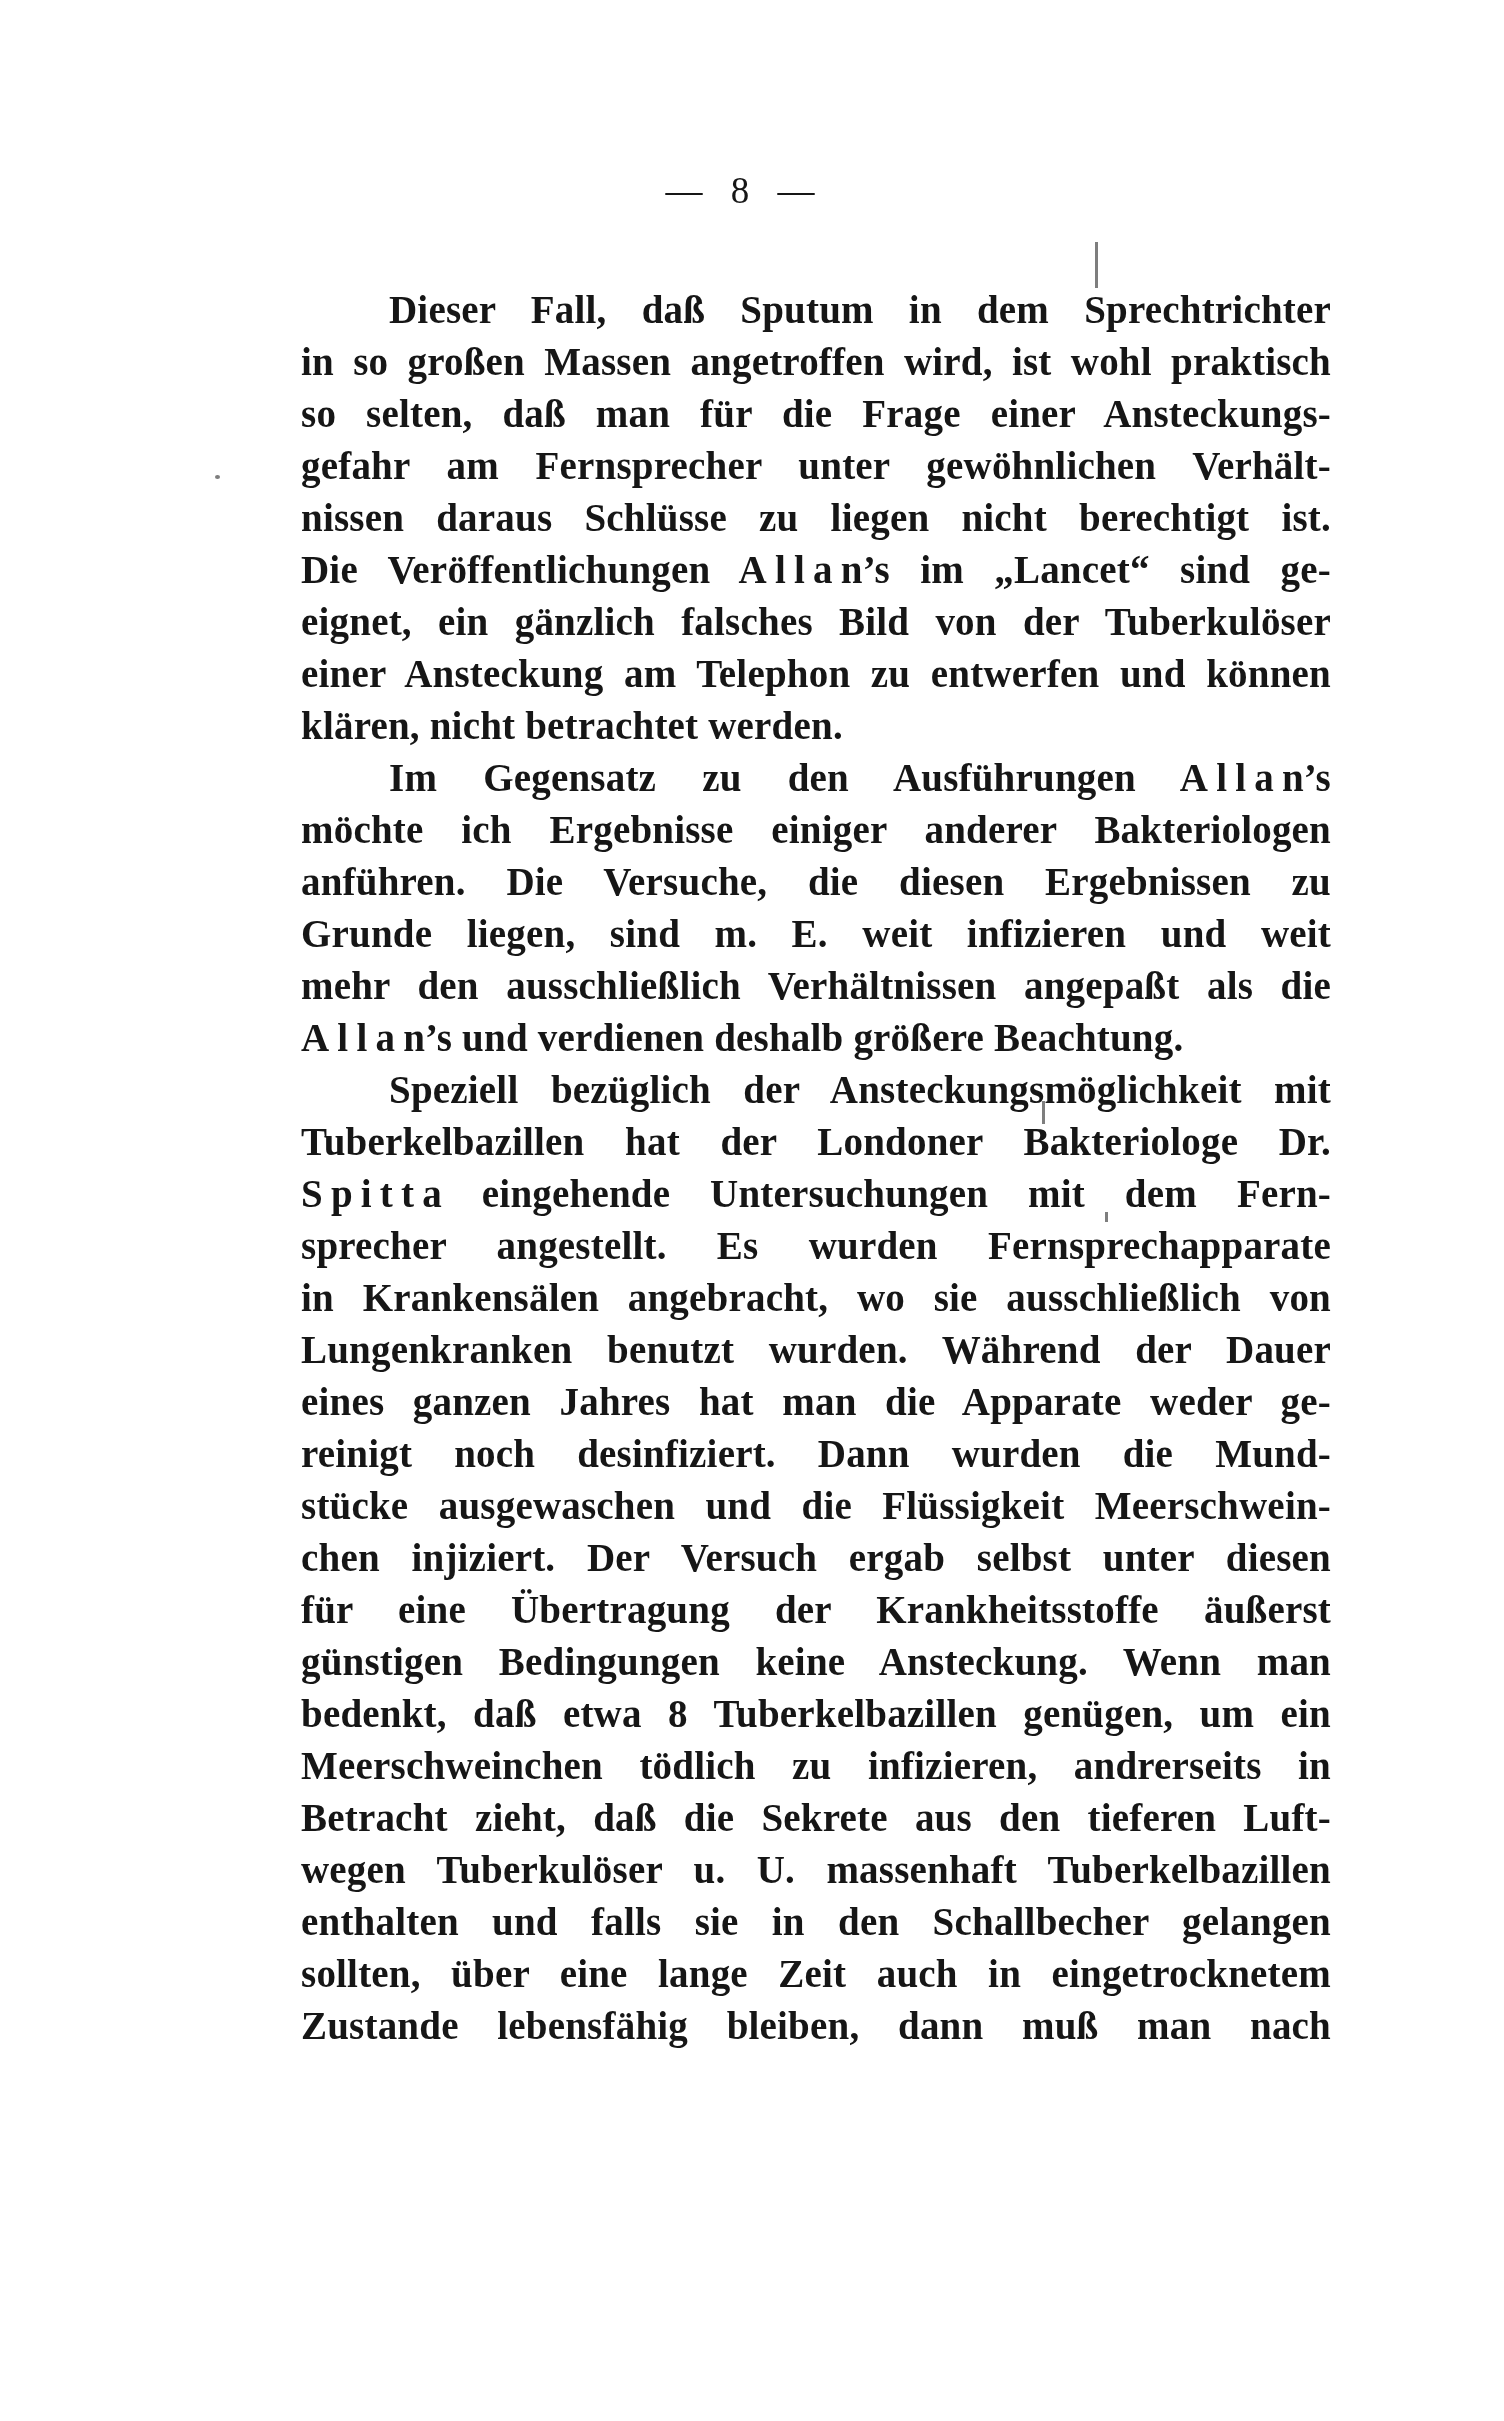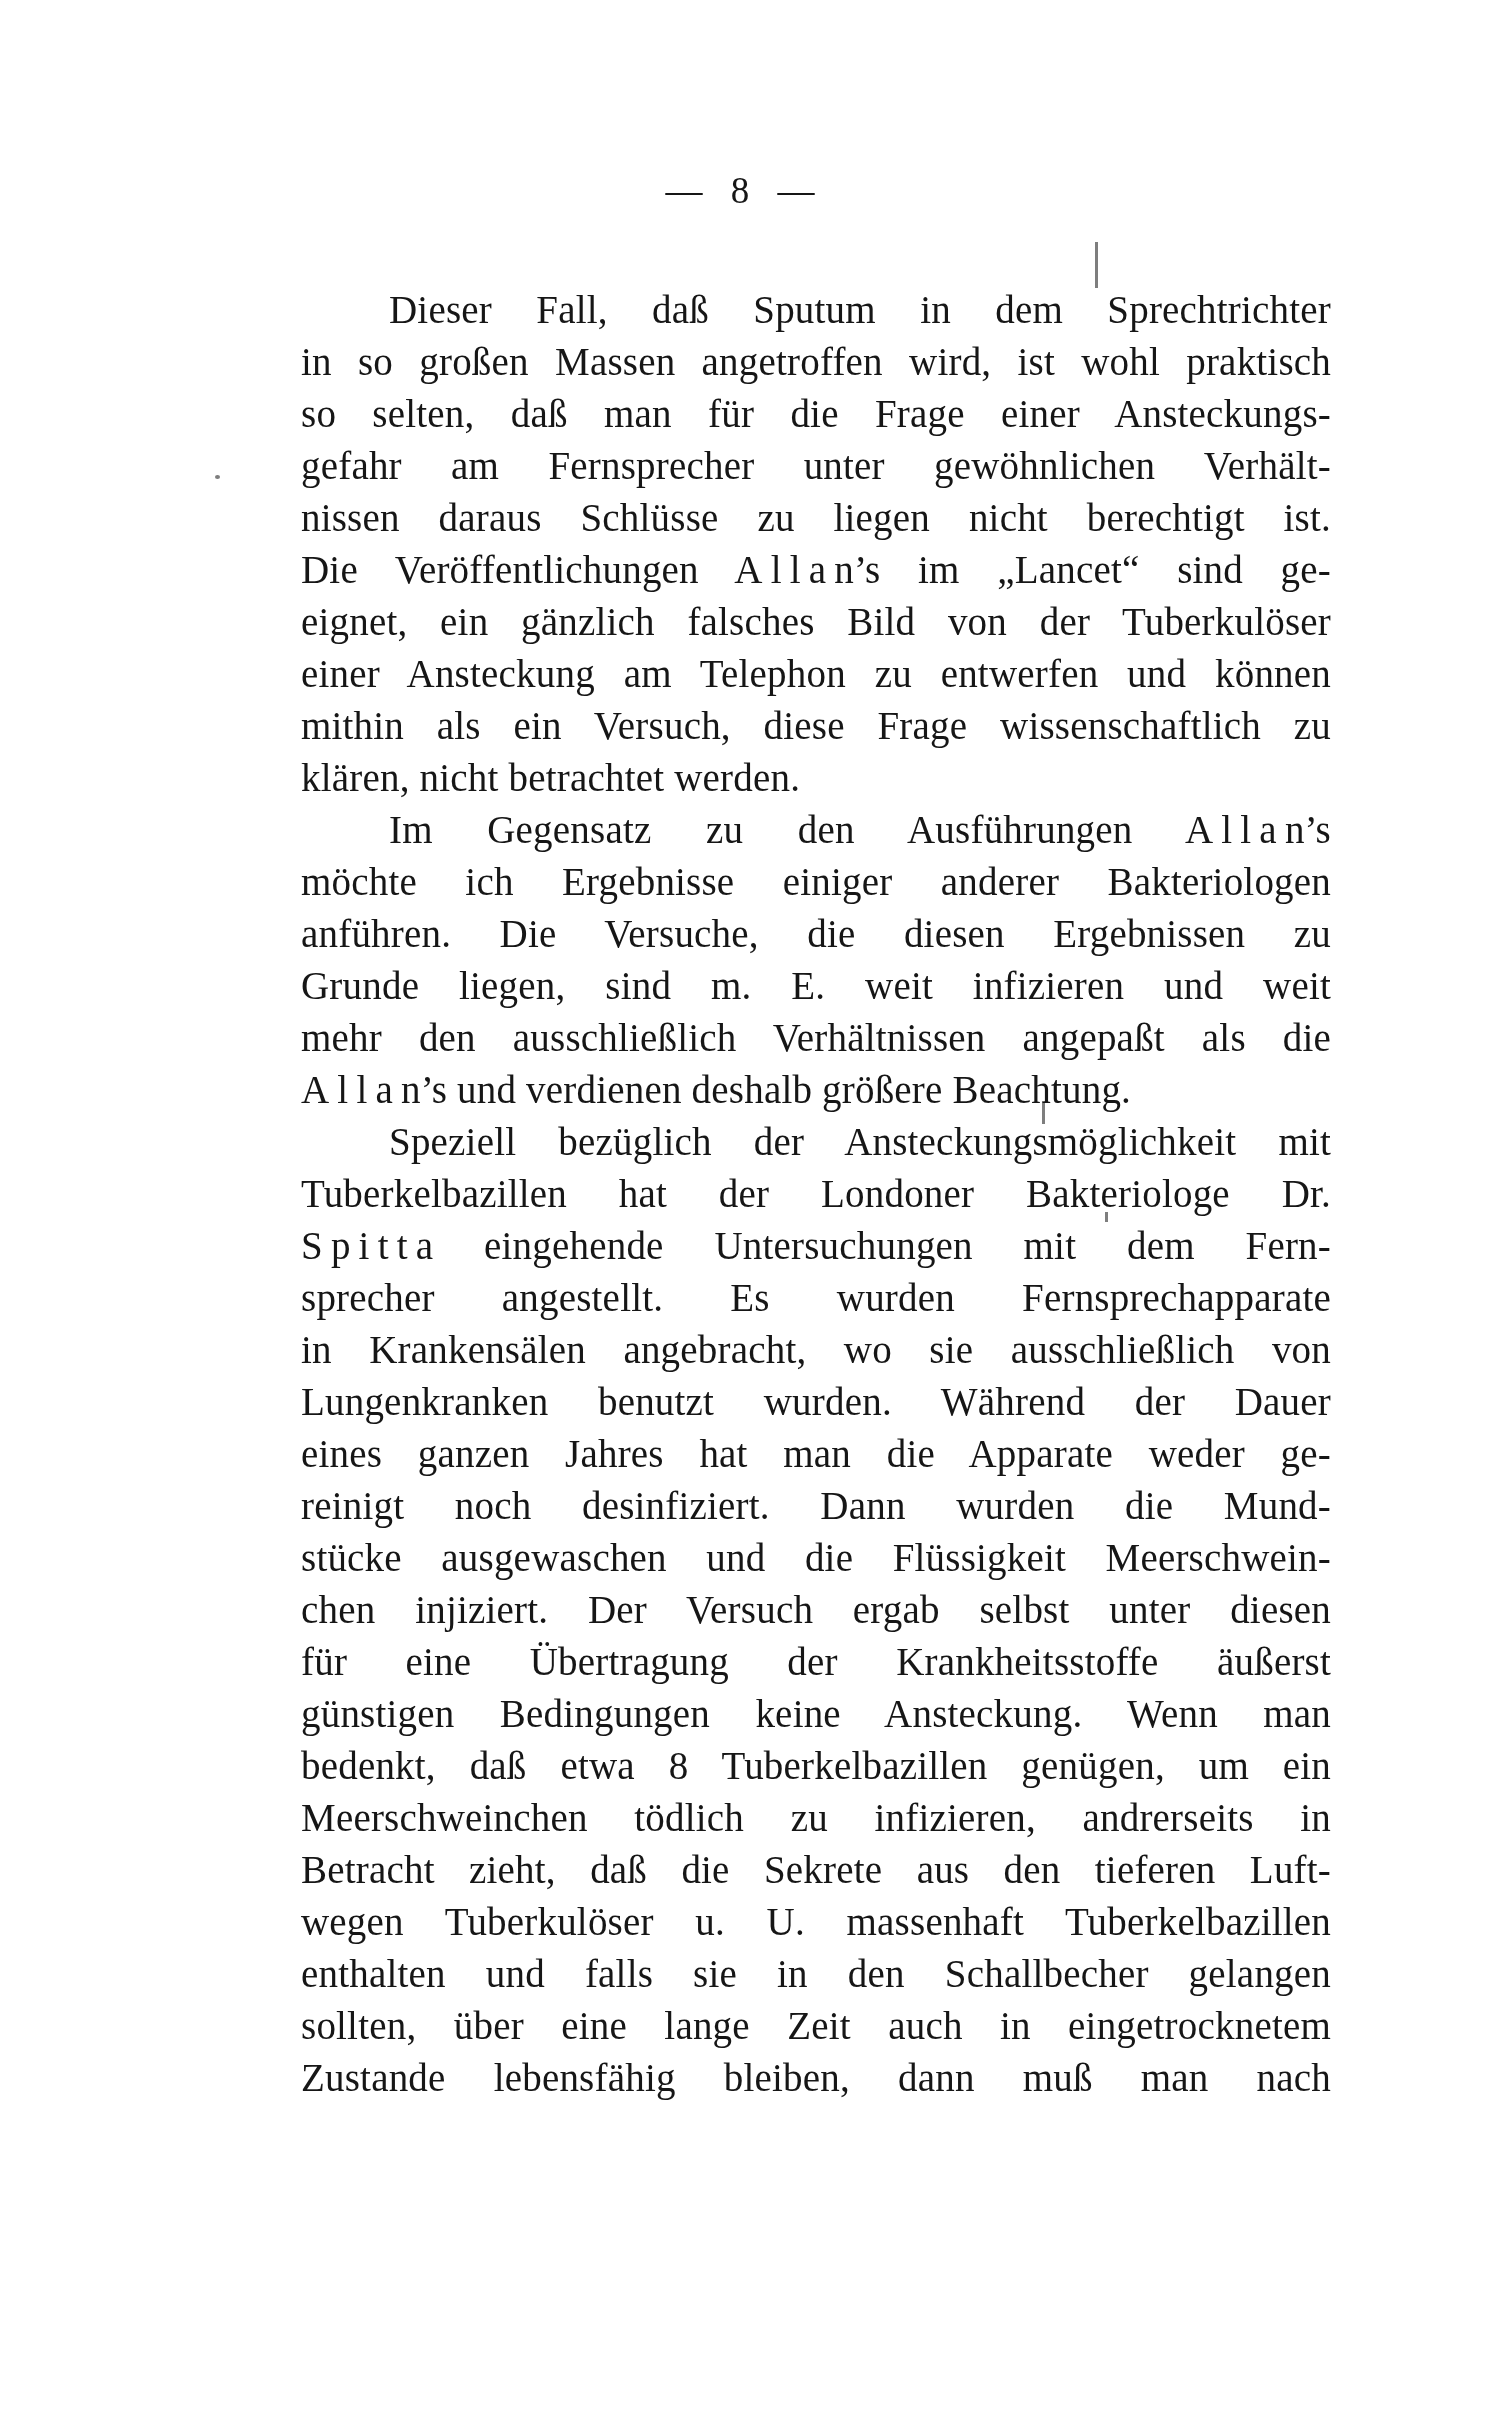--- a/index.html
+++ b/index.html
@@ -33,20 +33,21 @@
     top: 284px;
     left: 301px;
     width: 1030px;
     font-size: 39px;
     line-height: 52px;
     letter-spacing: 0.2px;
   }
   .para {
     margin: 0;
     padding: 0;
+    font-weight: bold;
   }
   .line {
     height: 52px;
     text-align: justify;
     text-align-last: justify;
     -moz-text-align-last: justify;
     white-space: normal;
     overflow: visible;
   }
   .line.first {
@@ -83,21 +84,20 @@
 
     <div class="para">
       <div class="line first">Dieser Fall, daß Sputum in dem Sprechtrichter</div>
       <div class="line">in so großen Massen angetroffen wird, ist wohl praktisch</div>
       <div class="line">so selten, daß man für die Frage einer Ansteckungs-</div>
       <div class="line">gefahr am Fernsprecher unter gewöhnlichen Verhält-</div>
       <div class="line">nissen daraus Schlüsse zu liegen nicht berechtigt ist.</div>
       <div class="line">Die Veröffentlichungen A l l a n’s im „Lancet“ sind ge-</div>
       <div class="line">eignet, ein gänzlich falsches Bild von der Tuberkulöser</div>
       <div class="line">einer Ansteckung am Telephon zu entwerfen und können</div>
-      <div class="line">mithin als ein Versuch, diese Frage wissenschaftlich zu</div>
       <div class="line endline">klären, nicht betrachtet werden.</div>
     </div>
 
     <div class="para">
       <div class="line first">Im Gegensatz zu den Ausführungen A l l a n’s</div>
       <div class="line">möchte ich Ergebnisse einiger anderer Bakteriologen</div>
       <div class="line">anführen. Die Versuche, die diesen Ergebnissen zu</div>
       <div class="line">Grunde liegen, sind m. E. weit infizieren und weit</div>
       <div class="line">mehr den ausschließlich Verhältnissen angepaßt als die</div>
       <div class="line endline">A l l a n’s und verdienen deshalb größere Beachtung.</div>

